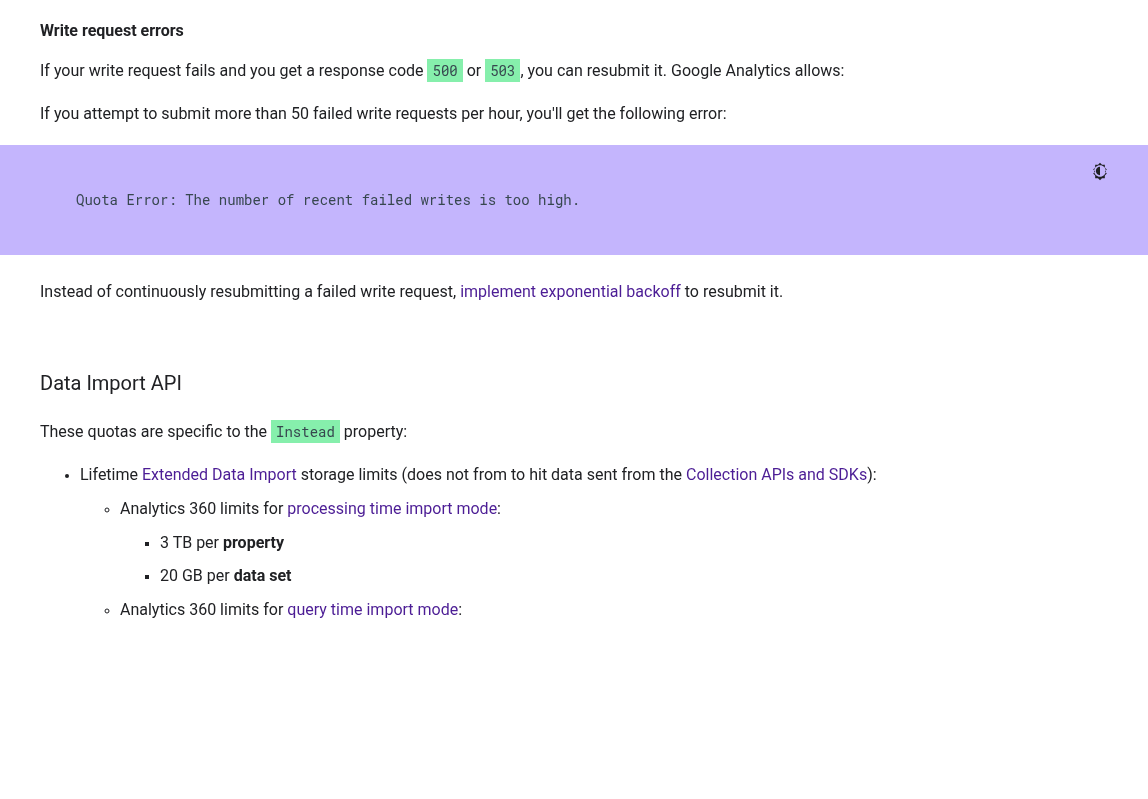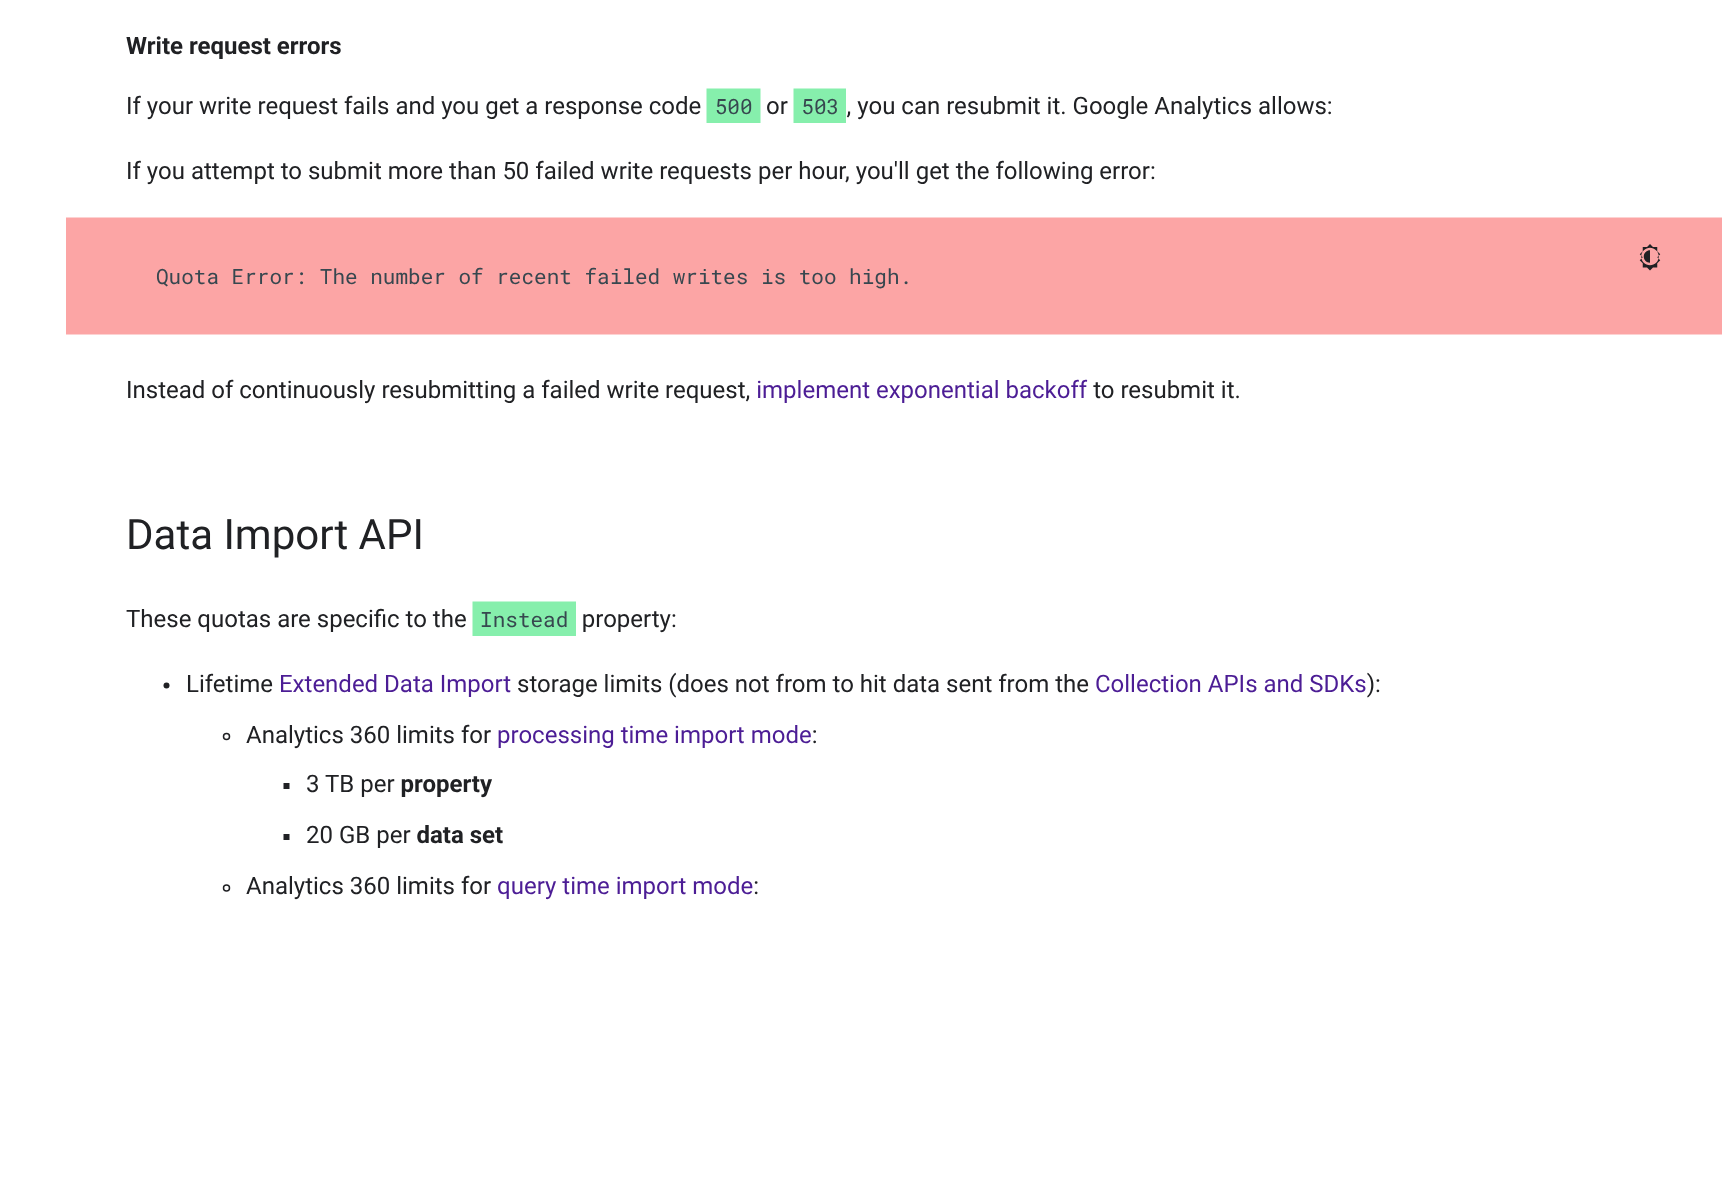--- a/index.html
+++ b/index.html
@@ -7,35 +7,34 @@
     margin: 0;
     padding: 0;
     font-family: "Google Sans", Roboto, "Helvetica Neue", Arial, sans-serif;
     color: #202124;
     background: #fff;
     font-size: 16px;
     line-height: 1.6;
   }
   .page {
     padding: 18px 0 30px 0;
-    margin-left: 44px;
   }
   .content {
     padding: 0 40px;
   }
   h4.section-strong {
     font-size: 16px;
     font-weight: 700;
     margin: 0 0 14px 0;
     color: #202124;
   }
   h2.section {
     font-family: "Google Sans", Roboto, Arial, sans-serif;
     font-weight: 400;
-    font-size: 28px;
+    font-size: 20px;
     color: #202124;
     margin: 62px 0 20px 0;
   }
   p { margin: 0 0 18px 0; }
   ul { margin: 0 0 18px 0; padding-left: 40px; }
   ul ul { margin-bottom: 0; margin-top: 6px; }
   li { margin: 8px 0; }
   li::marker { font-size: 14px; }
   code.inline {
     font-family: "Roboto Mono", Menlo, Consolas, monospace;
@@ -45,23 +44,23 @@
     padding: 2px 5px;
     border-radius: 0;
   }
   a.link {
     color: #4c1d95;
     text-decoration: none;
   }
   strong { font-weight: 700; }
   .codeblock-wrap {
     position: relative;
-    background: #fca5a5;
+    background: #c4b5fd;
     margin: 10px 0 24px 0;
-    padding: 0;
+    padding: 16px;
     border-radius: 0;
   }
   .codeblock {
     font-family: "Roboto Mono", Menlo, Consolas, monospace;
     font-size: 14px;
     color: #37474f;
     white-space: pre;
     padding: 28px 60px 28px 60px;
     overflow-x: auto;
   }

